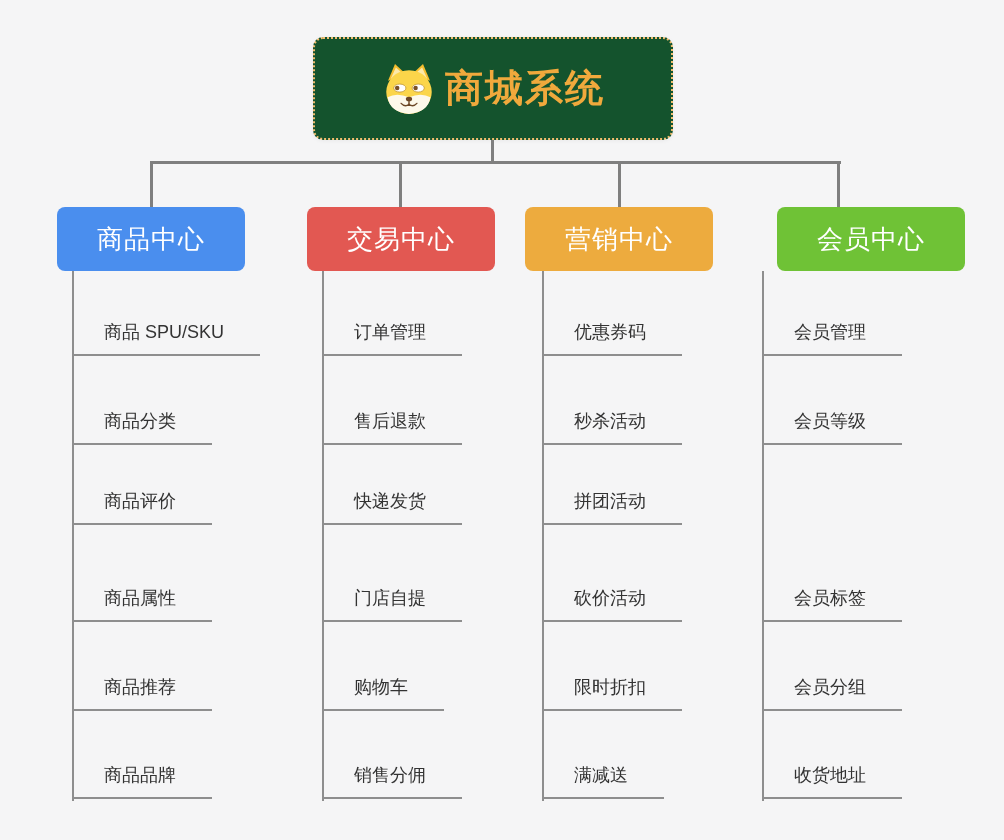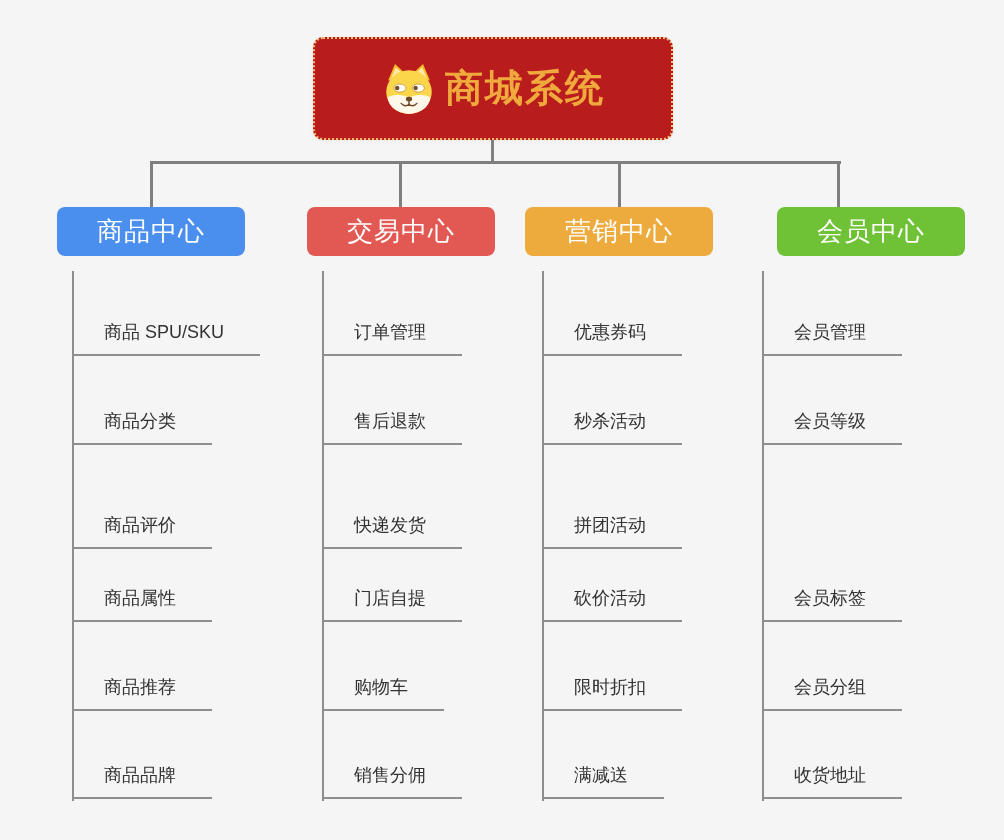--- a/index.html
+++ b/index.html
@@ -10,40 +10,40 @@
   .canvas{
     position:relative;
     width:1004px;height:840px;
     background:#f5f5f6;
     overflow:hidden;
   }
   
   .root-node{
     position:absolute;left:313px;top:37px;width:360px;height:103px;
     box-sizing:border-box;
-    background:#b91c1c;
+    background:#14532d;
     border:2px dotted #f0bd6e;
     border-radius:10px;
     box-shadow:0 1px 4px rgba(0,0,0,0.05);
     display:flex;align-items:center;justify-content:center;gap:8px;
   }
   .root-title{
     font-size:38px;font-weight:600;color:#f0a93c;letter-spacing:2px;
     white-space:nowrap;
   }
   .root-icon{width:56px;height:53px;flex:0 0 auto;}
   
   .line{position:absolute;background:#7f7f7f;}
   .root-stub{left:491px;top:140px;width:3px;height:23px;}
   .spine{left:150px;top:161px;width:691px;height:3px;}
   .drop{top:161px;width:3px;height:46px;}
   .drop-0{left:150px;} .drop-1{left:399px;} .drop-2{left:618px;} .drop-3{left:837px;}
   
   .branch-box{
-    position:absolute;top:207px;width:188px;height:49px;
+    position:absolute;top:207px;width:188px;height:64px;
     border-radius:8px;
     display:flex;align-items:center;justify-content:center;
     color:#ffffff;font-size:26px;letter-spacing:1px;
     white-space:nowrap;cursor:default;
   }
   .branch-box-0{left:57px;} .branch-box-1{left:307px;}
   .branch-box-2{left:525px;} .branch-box-3{left:745px;}
   
   .column{
     position:absolute;top:271px;height:530px;width:240px;
@@ -51,21 +51,21 @@
   }
   .column-0{left:72px;} .column-1{left:322px;}
   .column-2{left:542px;} .column-3{left:762px;}
   .leaf{
     position:absolute;left:0;
     padding:0 36px 8px 30px;
     border-bottom:2px solid #8e8e8e;
     font-size:18px;line-height:28px;color:#333333;
     white-space:nowrap;cursor:default;
   }
-  .leaf-0{top:47px;} .leaf-1{top:136px;text-align:right;} .leaf-2{top:240px;}
+  .leaf-0{top:47px;} .leaf-1{top:136px;text-align:right;} .leaf-2{top:216px;}
   .leaf-3{top:313px;} .leaf-4{top:402px;} .leaf-5{top:490px;}
 </style>
 </head>
 <body>
 
 <div class="canvas">
 
   <div class="root-node">
     <svg class="root-icon" viewBox="0 0 64 60" xmlns="http://www.w3.org/2000/svg">
       <polygon points="8,21 16,2 28,13" fill="#f5bd2e"></polygon>

